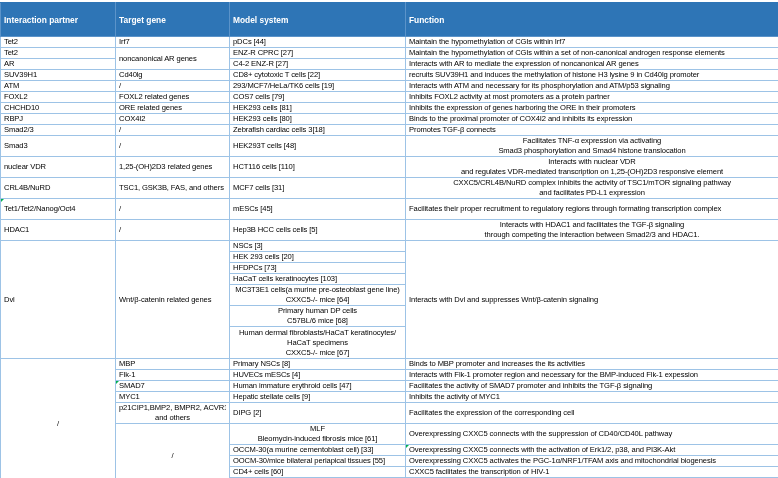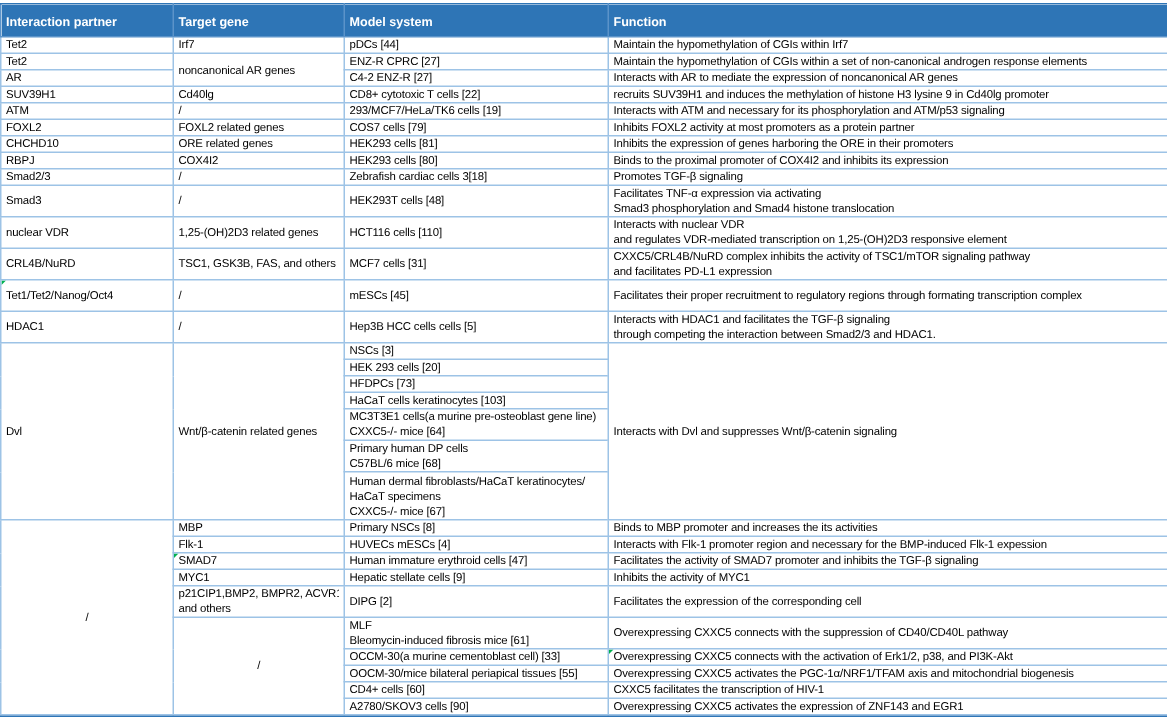--- a/index.html
+++ b/index.html
@@ -22,22 +22,22 @@
   td{
     border:1px solid var(--grid_border);
     padding:0 3px;
     font-size:7.6px;
     letter-spacing:-0.1px;
     line-height:10px;
     vertical-align:middle;
     overflow:hidden;
     white-space:nowrap;
   }
-  td div{white-space:nowrap;overflow:hidden;}
-  tr.hH{height:22px;}
+  td div{white-space:nowrap;overflow:hidden;text-align:center;}
+  tr.hH{height:34px;}
   tr.h1{height:11px;}
   tr.h2{height:21px;}
   tr.h3{height:32px;}
   td.hdr{
     background:var(--header_bg);
     border:1px solid var(--header_border);
     border-top-color:var(--header_bg);
     color:#ffffff;
     font-weight:bold;
     font-size:8.4px;
@@ -118,21 +118,21 @@
   <tr class="h1">
     <td>RBPJ</td>
     <td>COX4I2</td>
     <td>HEK293 cells [80]</td>
     <td>Binds to the proximal promoter of COX4I2 and inhibits its expression</td>
   </tr>
   <tr class="h1">
     <td>Smad2/3</td>
     <td>/</td>
     <td>Zebrafish cardiac cells 3[18]</td>
-    <td>Promotes TGF-β signaling</td>
+    <td>Promotes TGF-β connects</td>
   </tr>
 
   <tr class="h2">
     <td>Smad3</td>
     <td>/</td>
     <td>HEK293T cells [48]</td>
     <td>
       <div>Facilitates TNF-α expression via activating</div>
       <div>Smad3 phosphorylation and Smad4 histone translocation</div>
     </td>

